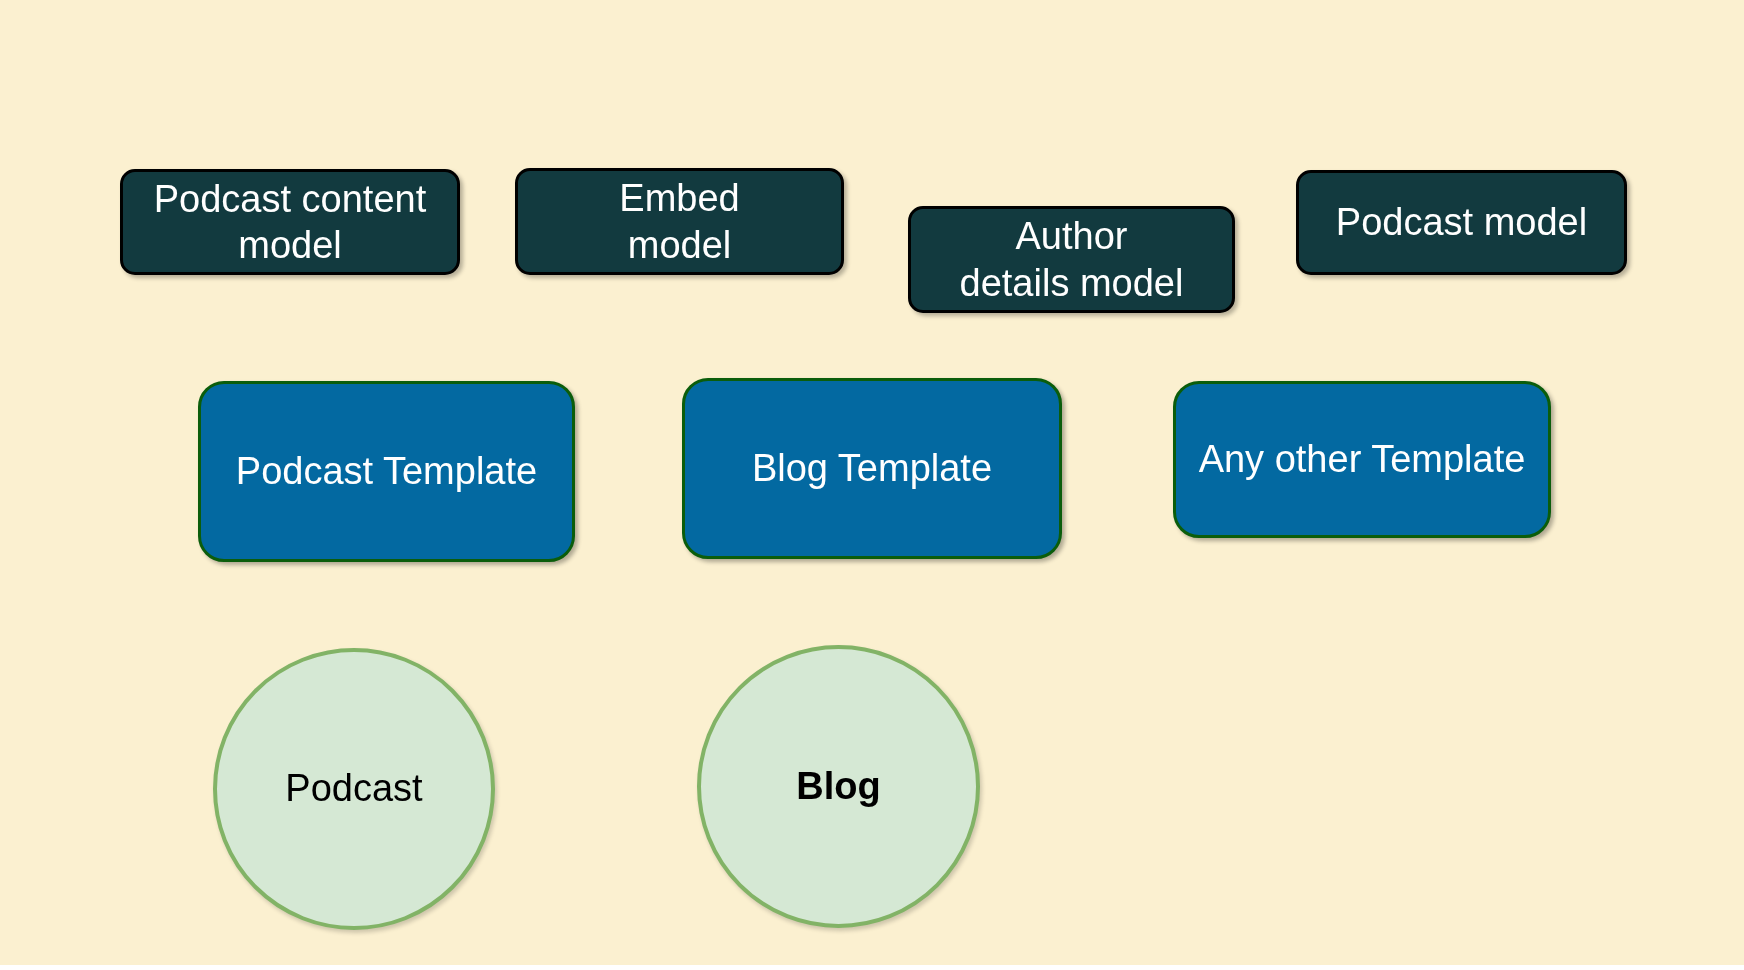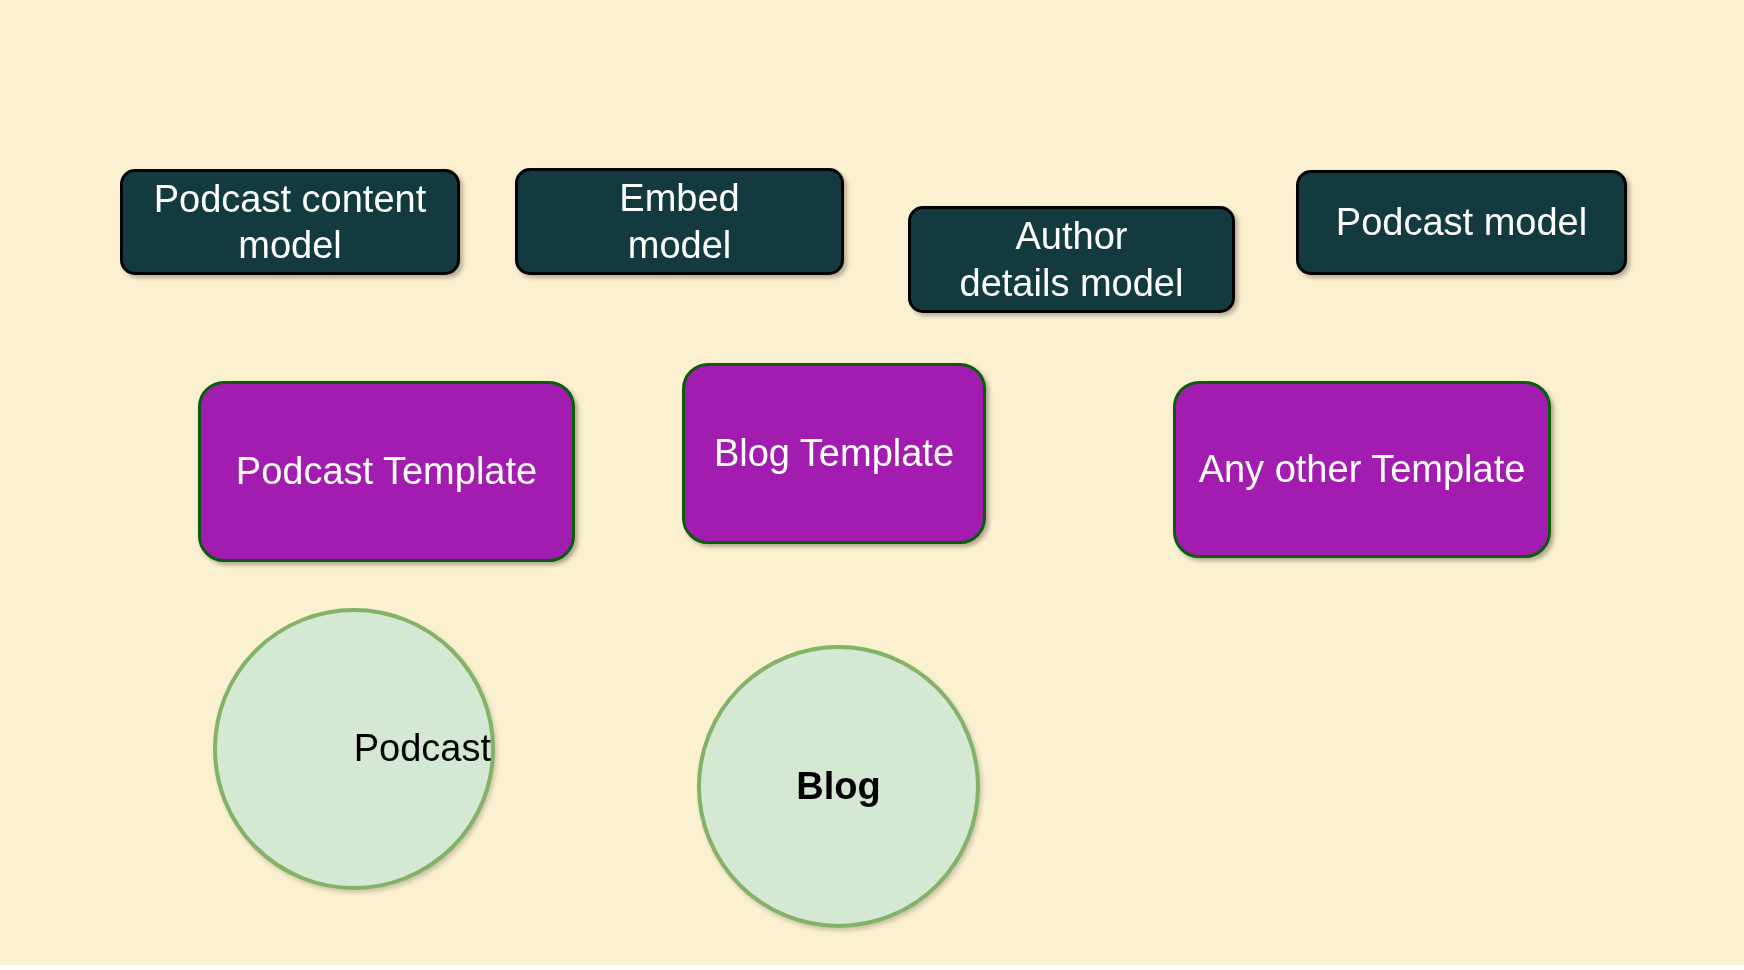--- a/index.html
+++ b/index.html
@@ -40,42 +40,42 @@
     font-size: 38px;
     box-shadow: 3px 3px 4px rgba(0,0,0,0.28);
   }
   .model-1 { left: 120px;  top: 169px; width: 340px; height: 106px; }
   .model-2 { left: 515px;  top: 168px; width: 329px; height: 107px; }
   .model-3 { left: 908px;  top: 169px; width: 327px; height: 107px; margin-top: 37px; }
   .model-4 { left: 1296px; top: 170px; width: 331px; height: 105px; }
 
   
   .template-box {
-    background: #a21caf;
+    background: #0369a1;
     border: 3px solid #0B5D0B;
     border-radius: 26px;
     color: #FFFFFF;
     font-size: 38px;
     box-shadow: 3px 3px 4px rgba(0,0,0,0.30);
   }
   .template-1 { left: 198px;  top: 381px; width: 377px; height: 181px; }
-  .template-2 { left: 682px;  top: 363px; width: 304px; height: 181px; }
-  .template-3 { left: 1173px; top: 381px; width: 378px; height: 177px; }
+  .template-2 { left: 682px;  top: 378px; width: 380px; height: 181px; }
+  .template-3 { left: 1173px; top: 381px; width: 378px; height: 157px; }
 
   
   .page-circle {
     background: #D5E8D4;
     border: 4px solid #82B366;
     border-radius: 50%;
     color: #000000;
     font-size: 38px;
     box-shadow: 2px 3px 4px rgba(0,0,0,0.18);
   }
   .page-circle .label { line-height: 1.25; }
-  .page-1 { left: 213px;  top: 608px; width: 282px; height: 282px; justify-content: flex-end; }
+  .page-1 { left: 213px;  top: 648px; width: 282px; height: 282px; }
   .page-2 { left: 697px;  top: 645px; width: 283px; height: 283px; font-weight: bold; }
   .page-3 { left: 1193px; top: 645px; width: 285px; height: 283px; }
 
   
   .bottom-edge {
     position: absolute;
     left: 0;
     bottom: 0;
     width: 100%;
     height: 5px;

